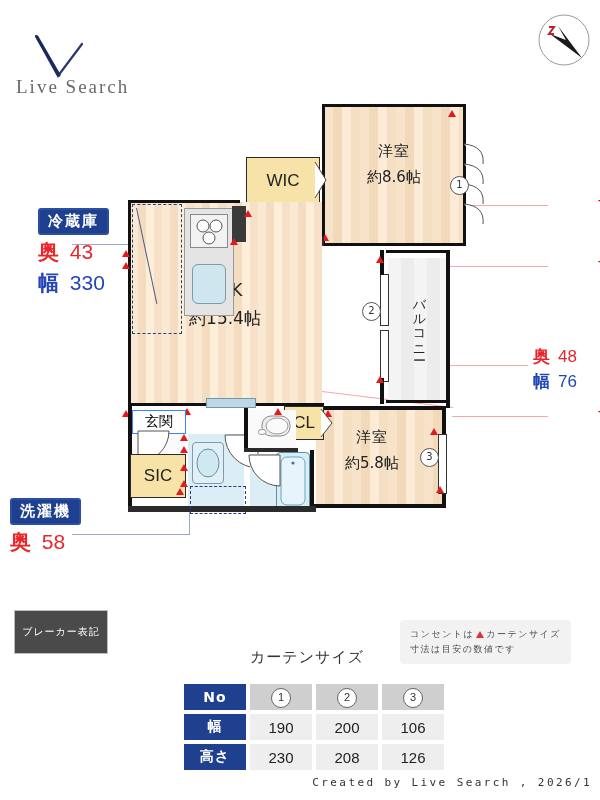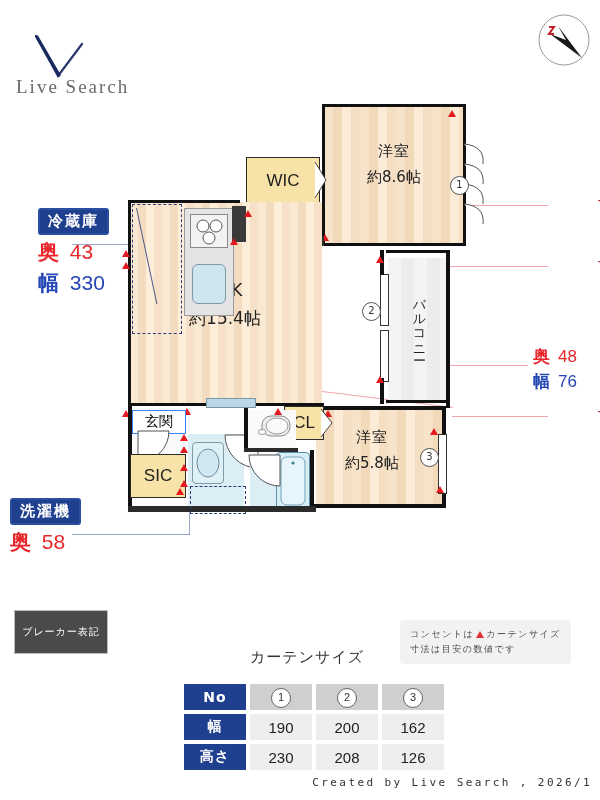--- a/index.html
+++ b/index.html
@@ -352,21 +352,21 @@
       <tr>
     <td class="hd">No</td>
     <td class="nohd"><span class="circnum">1</span></td>
     <td class="nohd"><span class="circnum">2</span></td>
     <td class="nohd"><span class="circnum">3</span></td>
   </tr>
   <tr>
     <td class="hd">幅</td>
     <td class="val">190</td>
     <td class="val">200</td>
-    <td class="val">162</td>
+    <td class="val">106</td>
   </tr>
   <tr>
     <td class="hd">高さ</td>
     <td class="val">230</td>
     <td class="val">208</td>
     <td class="val">126</td>
   </tr>
 </tbody>
   </table>
 

